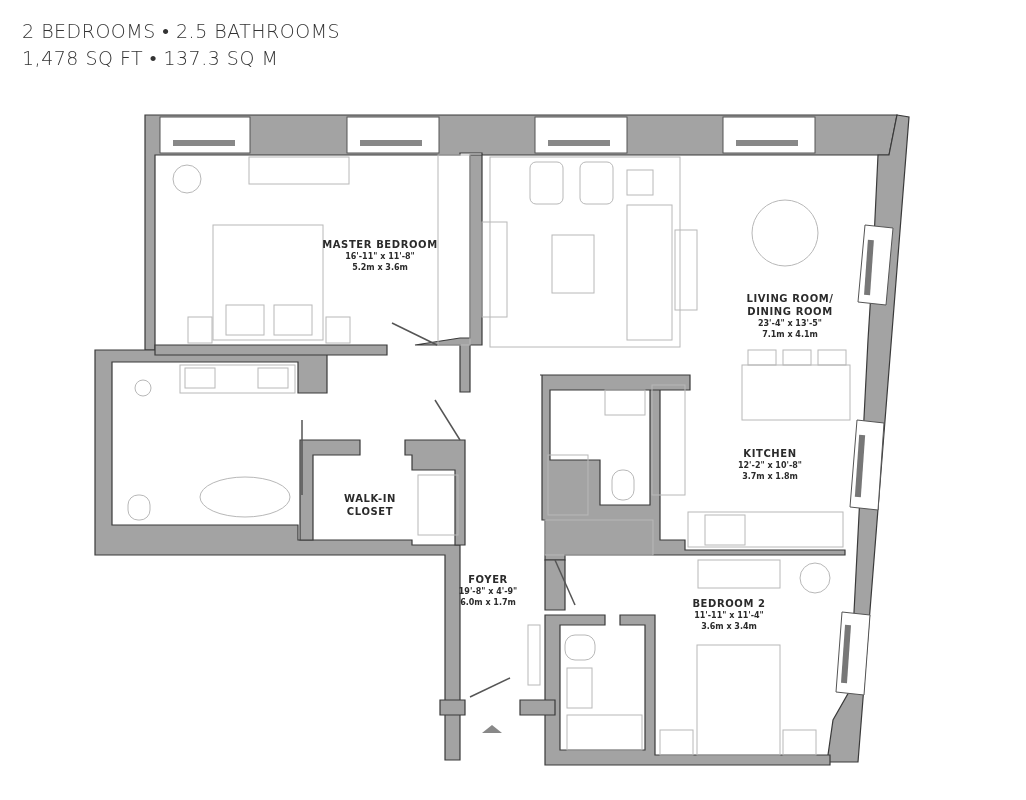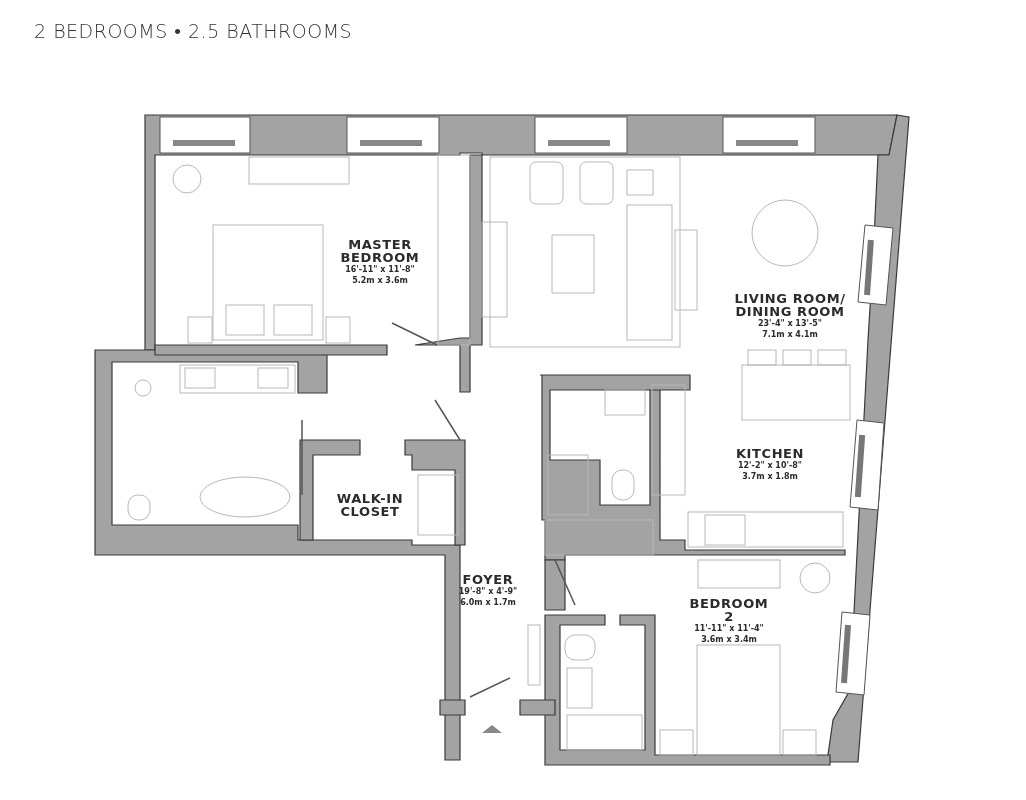--- a/index.html
+++ b/index.html
@@ -1,28 +1,29 @@
 <!DOCTYPE html>
 <html><head>
 <meta charset="utf-8">
 <style>
   html, body { margin:0; padding:0; background:#ffffff; }
   body { width:1026px; height:800px; position:relative; overflow:hidden; font-family:"Liberation Sans", sans-serif; color:#2b2b2b; }
-  .header { position:absolute; left:22px; top:18px;margin-left:12px; }
+  .header { position:absolute; left:22px; top:18px; }
   .header .line { font-size:19px; letter-spacing:0.5px; line-height:27px; color:#333; font-family:"DejaVu Sans", sans-serif; font-weight:300; }
   svg.plan { position:absolute; left:0; top:0; }
   .room-label { position:absolute; text-align:center; font-family:"DejaVu Sans", sans-serif; color:#2b2b2b; }
-  .room-label .name { font-size:13px; font-weight:bold; letter-spacing:0.6px; line-height:13px; }
+  .room-label .name { font-size:10px; font-weight:bold; letter-spacing:0.6px; line-height:13px; }
   .room-label .dim { font-size:8px; font-weight:bold; line-height:11px; }
 </style>
 </head>
 <body>
 
 <div class="header">
   <div class="line">2 BEDROOMS • 2.5 BATHROOMS</div>
+  <div class="line">1,478 SQ FT • 137.3 SQ M</div>
 </div>
 
 <svg class="plan" width="1026" height="800" viewBox="0 0 1026 800">
   <g fill="#a3a3a3" stroke="#3a3a3a" stroke-width="1.2">
 
     <polygon points="145,115 897,115 889,155 482,155 482,153 460,153 460,155 155,155 155,350 145,350"></polygon>
 
     <polygon points="897,115 909,117 858,762 827,762 833,720 850,690 868,340 873,260 878,155 889,155"></polygon>
 
     <polygon points="95,350 327,350 327,393 298,393 298,362 112,362 112,525 298,525 298,540 412,540 412,545 460,545 460,760 445,760 445,555 95,555"></polygon>

